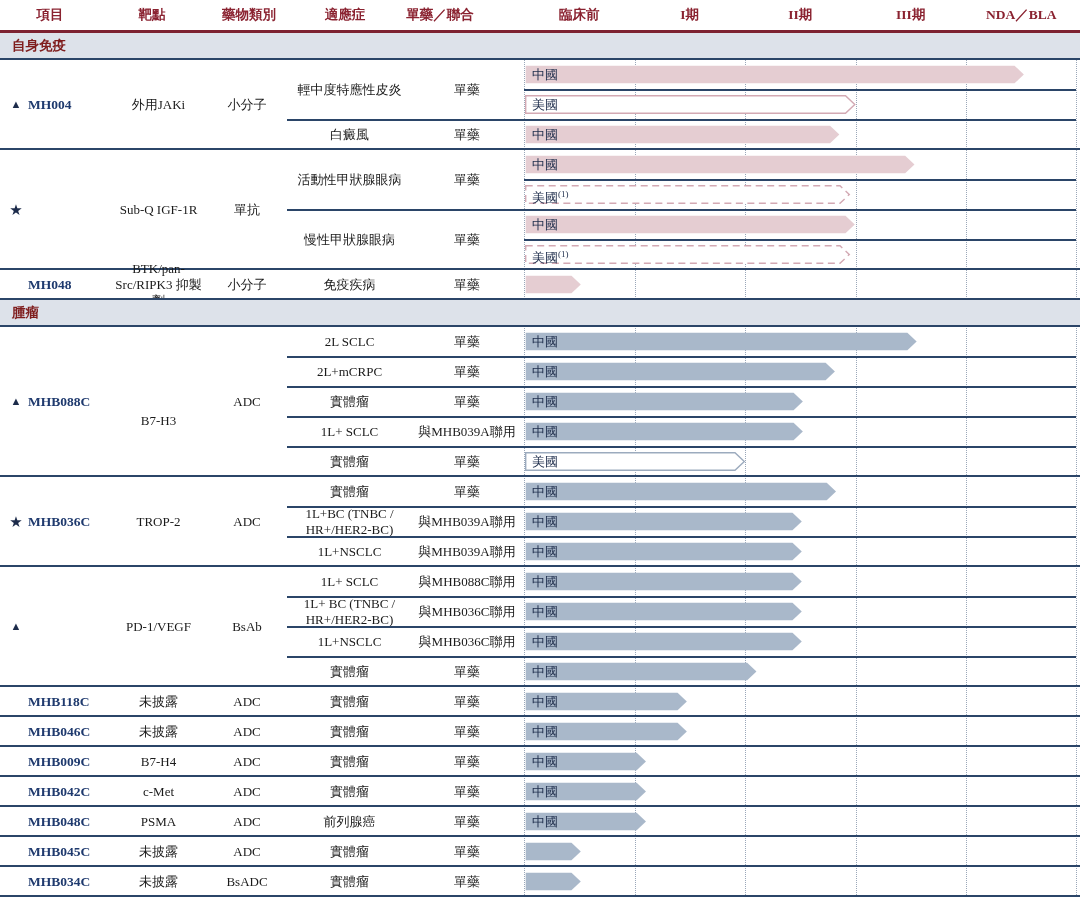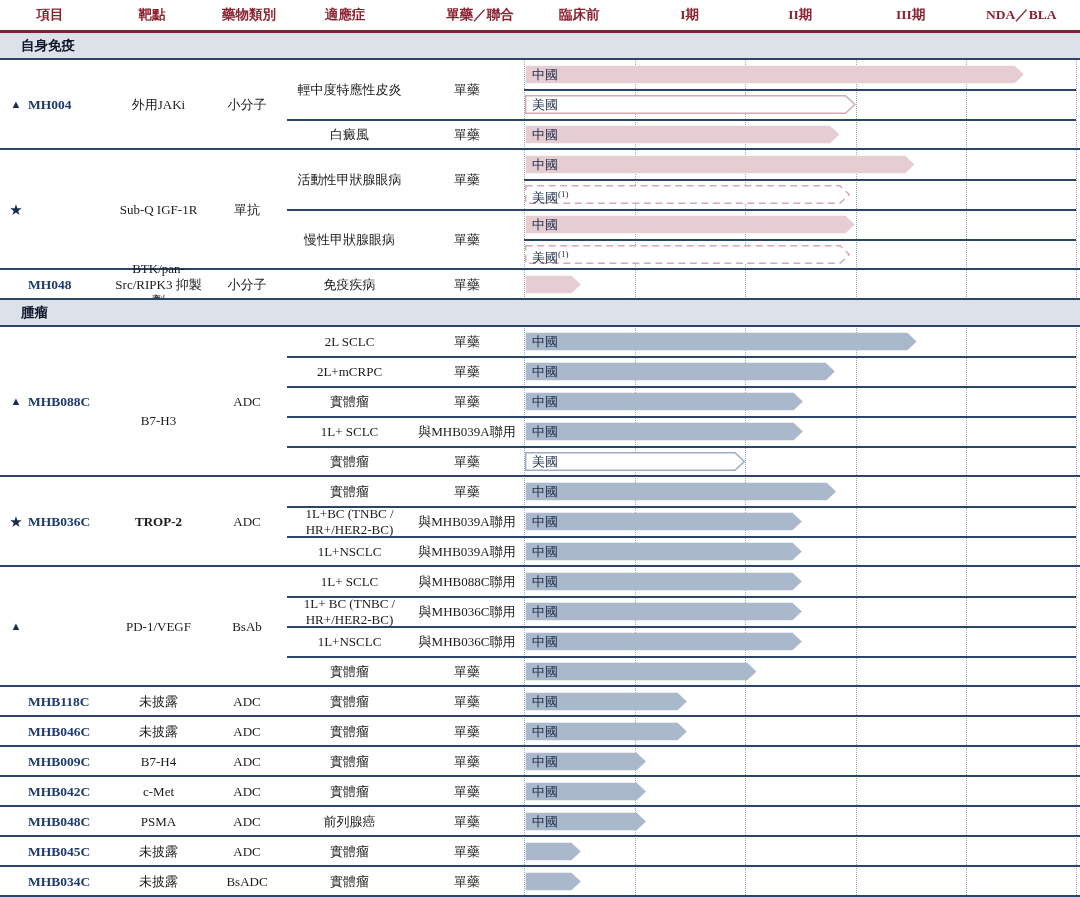--- a/index.html
+++ b/index.html
@@ -6,21 +6,21 @@
   body { background: #ffffff; font-family: "Liberation Serif", "DejaVu Serif", serif; }
   #canvas { position: relative; width: 1080px; height: 897px; background: #ffffff; overflow: hidden; }
 
   .hlabel { position: absolute; transform: translateX(-50%); line-height: 30px; height: 30px;
             font-weight: bold; font-size: 13.5px; color: #8a2230; white-space: nowrap; }
   .rule   { position: absolute; left: 0; width: 1080px; height: 3px; background: #7d2231; }
   .vdot   { position: absolute; top: 33px; bottom: 2px; width: 0; border-left: 1px dotted #9aa7b9; z-index: 0; }
 
   .band   { position: absolute; left: 0; width: 1080px; height: 27px; background: #dde2ea;
             border-bottom: 2px solid #2b4568; z-index: 1; display: flex; align-items: center; }
-  .band-label { font-size: 13.5px; font-weight: bold; color: #0f172a; padding-left: 21px; }
+  .band-label { font-size: 13.5px; font-weight: bold; color: #7f1d1d; padding-left: 12px; }
 
   .cell { position: absolute; display: flex; align-items: center; justify-content: center;
           text-align: center; font-size: 13px; color: #1a1a1a; line-height: 1.25; z-index: 1; }
   .cell.leftal { justify-content: flex-start; text-align: left; }
   .code   { font-weight: bold; font-size: 13.5px; color: #1f3a6e; }
   .marker { color: #1c2b4a; }
   .nowrap { white-space: nowrap; }
 
   .sep  { position: absolute; background: #2b4568; z-index: 1; }
 
@@ -31,21 +31,21 @@
   .bar-label sup { font-size: 9px; }
 </style>
 </head>
 <body>
 
 <div id="canvas">
     <div class="hlabel" style="left: 50px; top: 0px;">項目</div>
     <div class="hlabel" style="left: 152px; top: 0px;">靶點</div>
     <div class="hlabel" style="left: 249px; top: 0px;">藥物類別</div>
     <div class="hlabel" style="left: 345px; top: 0px; font-family: Liberation Serif, serif;">適應症</div>
-    <div class="hlabel" style="left: 480px; top: 0px;">單藥／聯合</div>
+    <div class="hlabel" style="left: 440px; top: 0px;">單藥／聯合</div>
     <div class="hlabel" style="left: 579.25px; top: 0px;">臨床前</div>
     <div class="hlabel" style="left: 689.75px; top: 0px;">I期</div>
     <div class="hlabel" style="left: 800.25px; top: 0px;">II期</div>
     <div class="hlabel" style="left: 910.75px; top: 0px;">III期</div>
     <div class="hlabel" style="left: 1021.25px; top: 0px;">NDA／BLA</div>
     <div class="rule" style="top: 30px;"></div>
     <div class="vdot" style="left: 524px;"></div>
     <div class="vdot" style="left: 634.5px;"></div>
     <div class="vdot" style="left: 745px;"></div>
     <div class="vdot" style="left: 855.5px;"></div>
@@ -176,21 +176,21 @@
     <div class="cell nowrap" style="left: 410px; width: 114px; top: 447px; height: 30px;">單藥</div>
     <div class="bar" style="left: 525px; top: 452px; width: 220px;">
       <svg width="220" height="19">
         <path d="M0.7,0.7 L210,0.7 L219.3,9.5 L210,18.3 L0.7,18.3 Z" fill="#ffffff" stroke="#9cabbe" stroke-width="1.4"></path>
       </svg>
       <div class="bar-label"><span>美國</span></div>
     </div>
     <div class="sep" style="left: 0px; width: 1080px; top: 475px; height: 2px;"></div>
     <div class="cell marker" style="left: 6px; width: 20px; top: 477px; height: 90px; font-size: 15px;">★</div>
     <div class="cell code leftal nowrap" style="left: 28px; width: 82px; top: 477px; height: 90px;">MHB036C</div>
-    <div class="cell " style="left: 110px; width: 97px; top: 477px; height: 90px; font-weight: bold;">TROP-2</div>
+    <div class="cell " style="left: 110px; width: 97px; top: 477px; height: 90px;">TROP-2</div>
     <div class="cell " style="left: 207px; width: 80px; top: 477px; height: 90px;">ADC</div>
     <div class="cell " style="left: 287px; width: 125px; top: 477px; height: 30px;">實體瘤</div>
     <div class="cell nowrap" style="left: 410px; width: 114px; top: 477px; height: 30px;">單藥</div>
     <div class="bar" style="left: 525px; top: 482px; width: 311.715px;">
       <svg width="311.71500000000003" height="19">
         <path d="M0.7,0.7 L301.71500000000003,0.7 L311.01500000000004,9.5 L301.71500000000003,18.3 L0.7,18.3 Z" fill="#a9b8ca" stroke="none" stroke-width="0"></path>
       </svg>
       <div class="bar-label"><span>中國</span></div>
     </div>
     <div class="sep" style="left: 287px; width: 789px; top: 506.25px; height: 1.5px;"></div>

